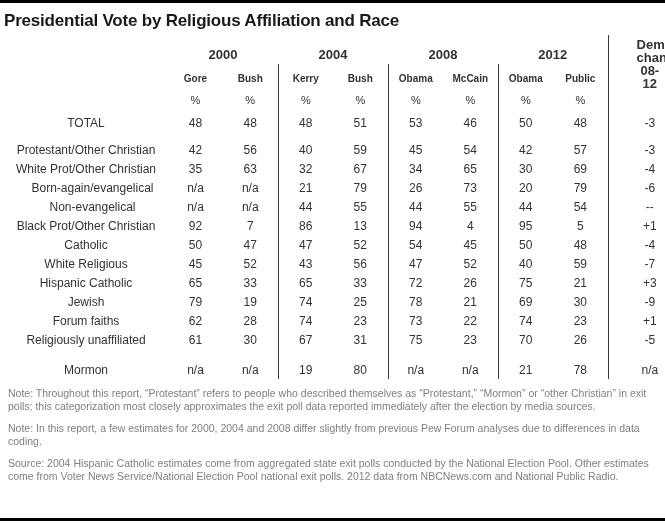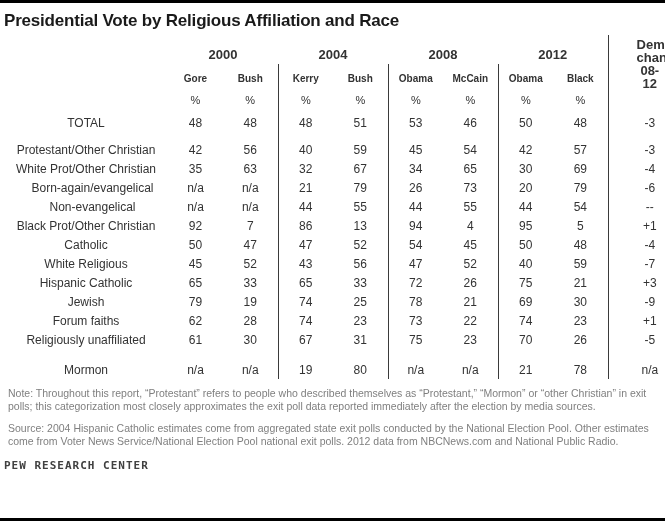--- a/index.html
+++ b/index.html
@@ -95,21 +95,21 @@
       </tr>
       <tr class="cand-row">
         <td class="lbl"></td>
         <td>Gore</td>
         <td class="rb">Bush</td>
         <td>Kerry</td>
         <td class="rb">Bush</td>
         <td>Obama</td>
         <td class="rb">McCain</td>
         <td>Obama</td>
-        <td class="rb">Black</td>
+        <td class="rb">Public</td>
       </tr>
       <tr class="pct-row">
         <td class="lbl"></td>
         <td>%</td>
         <td class="rb">%</td>
         <td>%</td>
         <td class="rb">%</td>
         <td>%</td>
         <td class="rb">%</td>
         <td>%</td>
@@ -296,19 +296,19 @@
           <td class="rb">n/a</td>
           <td>21</td>
           <td class="rb">78</td>
           <td class="lb">n/a</td>
         </tr>
       </tbody>
   </table>
 
   <div class="notes">
     <p class="note">Note: Throughout this report, “Protestant” refers to people who described themselves as “Protestant,” “Mormon” or “other Christian” in exit polls; this categorization most closely approximates the exit poll data reported immediately after the election by media sources.</p>
+    <p class="note">Note: In this report, a few estimates for 2000, 2004 and 2008 differ slightly from previous Pew Forum analyses due to differences in data coding.</p>
     <p class="note">Source: 2004 Hispanic Catholic estimates come from aggregated state exit polls conducted by the National Election Pool. Other estimates come from Voter News Service/National Election Pool national exit polls. 2012 data from NBCNews.com and National Public Radio.</p>
   </div>
 
-  <div class="footer">PEW RESEARCH CENTER</div>
 
   <div class="bottom-bar"></div>
 </div>
 
 </body></html>

